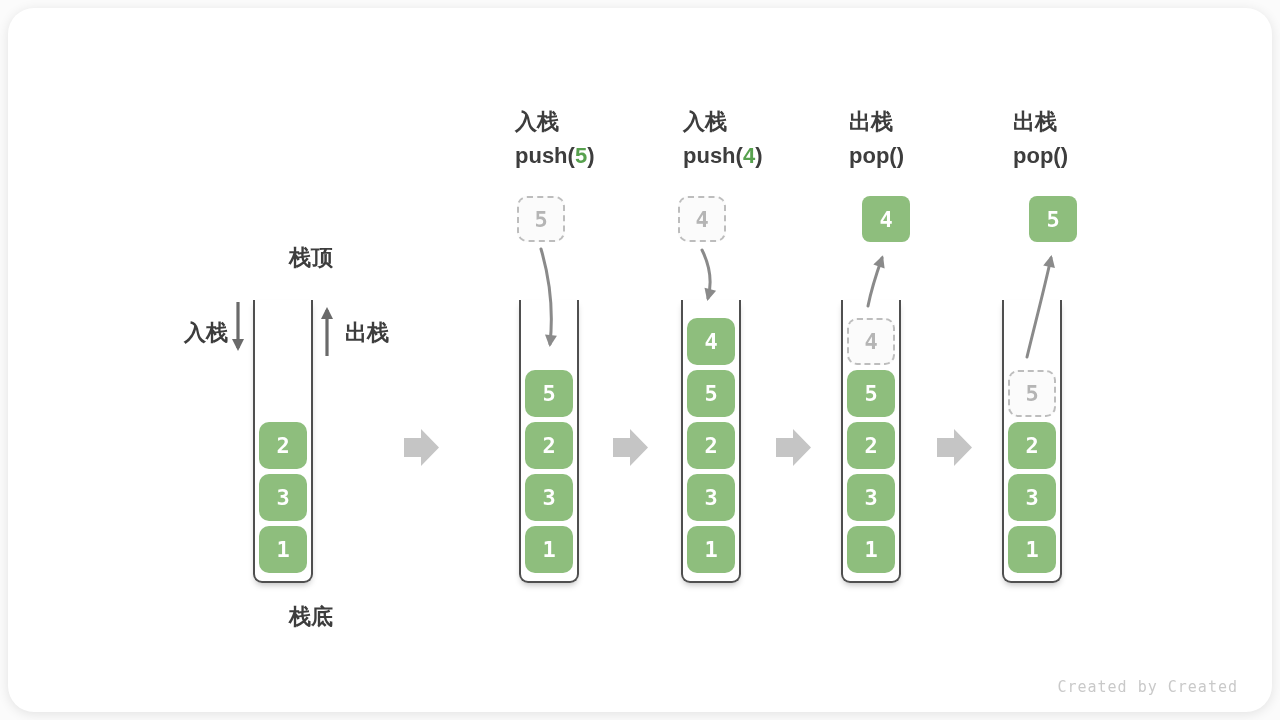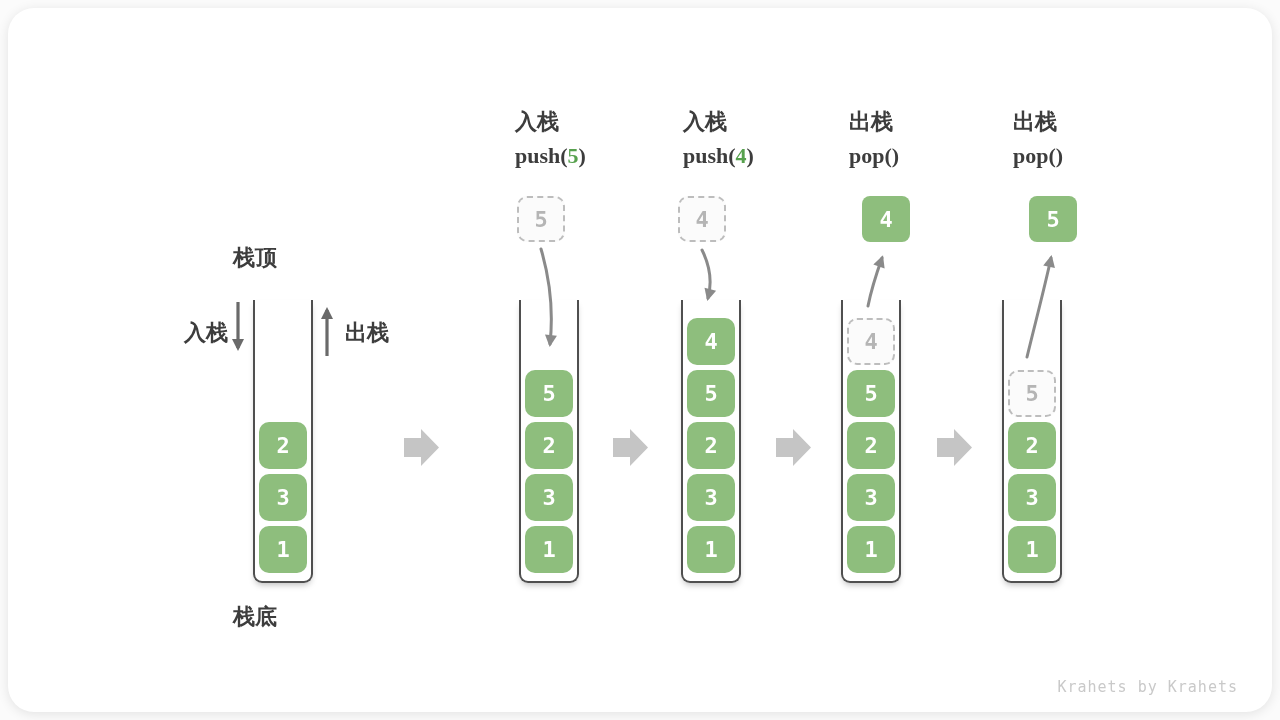--- a/index.html
+++ b/index.html
@@ -16,21 +16,21 @@
   .title-box {
     position:absolute; left:186px; top:113px; width:193px; height:56px;
     background:var(--title-bg,#e8e8e8); border-radius:6px;
     display:flex; align-items:center; justify-content:center;
     font-family:"DejaVu Sans Mono","DejaVu Sans",monospace;
     font-size:27px; font-weight:700; letter-spacing:2px;
   }
   .op-label { position:absolute; top:105px; line-height:34px; }
   .op-kind { font-size:22px; font-weight:700; }
   .op-code {
-    font-family:Liberation Serif, serif;
+    font-family:Liberation Sans, sans-serif;
     font-size:22px; font-weight:600;
   }
   .op-code .arg { color:var(--code-green,#57a14e); }
   .float-box {
     position:absolute; top:196px; width:48px; height:46px;
     display:flex; align-items:center; justify-content:center;
     font-family:"DejaVu Sans Mono","Liberation Mono",monospace;
     font-size:22px; font-weight:700; box-sizing:border-box;
   }
   .dashed-box {
@@ -54,21 +54,21 @@
     background:var(--block-green,#8ebe7d); border-radius:10px;
     display:flex; align-items:center; justify-content:center;
     color:#ffffff; font-family:"DejaVu Sans Mono","Liberation Mono",monospace;
     font-size:22px; font-weight:700;
   }
   .block.ghost {
     background:#fbfbfb; border:2px dashed var(--ghost-border,#bdbdbd);
     color:var(--ghost-gray,#b5b5b5);
   }
   .side-label { position:absolute; font-size:22px; font-weight:700; }
-  .center-60 { width:100px; text-align:left; }
+  .center-60 { width:100px; text-align:right; }
   .watermark {
     position:absolute; right:42px; bottom:24px;
     font-family:"DejaVu Sans Mono","Liberation Mono",monospace;
     font-size:15px; letter-spacing:1px; color:var(--watermark-gray,#c9c9c9);
   }
   svg.overlay { position:absolute; left:0; top:0; pointer-events:none; }
 </style>
 </head>
 <body>
 
@@ -207,14 +207,14 @@
 
     <path d="M868,306 C872,286 877,272 882,258" fill="none" stroke="#8a8a8a" stroke-width="3" stroke-linecap="round" marker-end="url(#ah-mid)"></path>
     <path d="M1027,357 C1036,320 1044,290 1051,258" fill="none" stroke="#8a8a8a" stroke-width="3" stroke-linecap="round" marker-end="url(#ah-mid)"></path>
 
     <polygon points="404,438 421,438 421,429 439,447.5 421,466 421,457 404,457" fill="#c5c5c5"></polygon>
     <polygon points="613,438 630,438 630,429 648,447.5 630,466 630,457 613,457" fill="#c5c5c5"></polygon>
     <polygon points="776,438 793,438 793,429 811,447.5 793,466 793,457 776,457" fill="#c5c5c5"></polygon>
     <polygon points="937,438 954,438 954,429 972,447.5 954,466 954,457 937,457" fill="#c5c5c5"></polygon>
   </svg>
 
-  <div class="watermark">Krahets by Krahets</div>
+  <div class="watermark">Created by Created</div>
 </div>
 
 </body></html>

